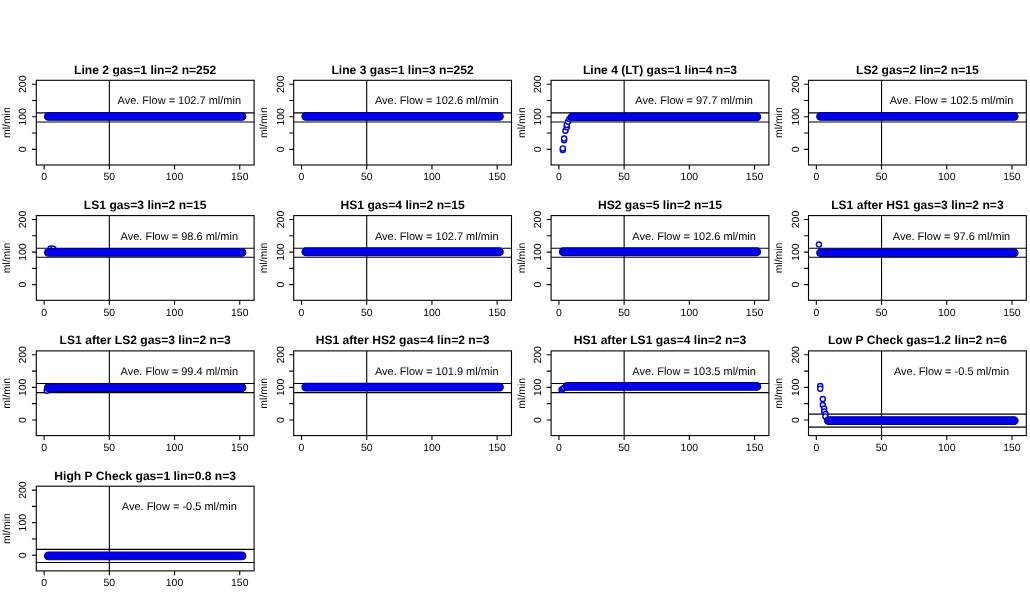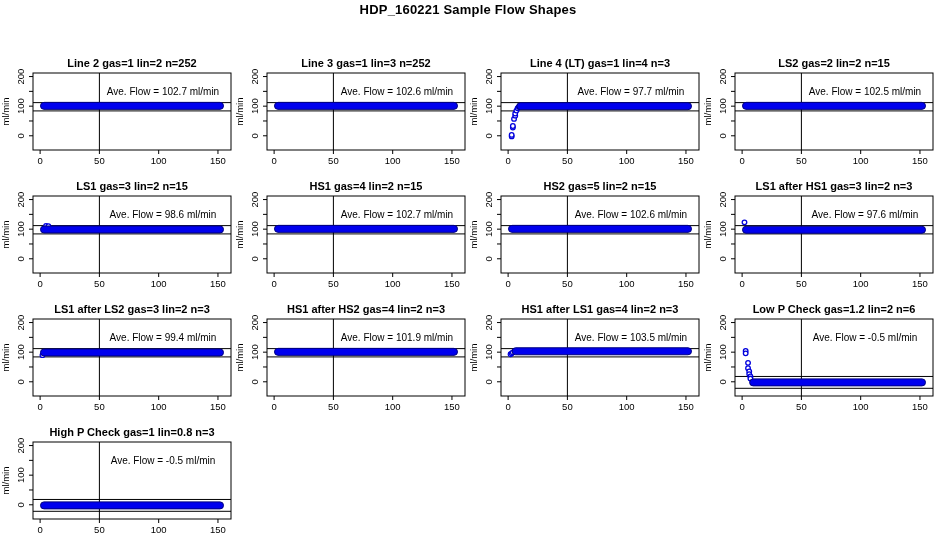--- a/index.html
+++ b/index.html
@@ -10,21 +10,20 @@
   .plots-grid{position:absolute;top:26px;left:0;width:936px;
               display:grid;grid-template-columns:repeat(4,234px);grid-auto-rows:123px;margin-top:28px;}
   .cell{width:234px;height:123px;}
   .x-label{position:absolute;top:520px;left:0;width:936px;text-align:center;font-size:12.5px;}
   svg text{font-family:"Liberation Sans",sans-serif;}
 </style>
 </head>
 <body>
 
 <div class="figure">
-  <div class="main-title">HDP_160221  Sample Flow Shapes</div>
   <div class="plots-grid">
       <div class="cell"><svg width="234" height="123" viewBox="0 0 234 123">
           <text x="132" y="13" text-anchor="middle" font-size="11" font-weight="bold" fill="#000000">Line 2 gas=1 lin=2 n=252</text>
           <line x1="33" x2="231" y1="48.61538461538461" y2="48.61538461538461" stroke="#000000" stroke-width="1"></line>
           <line x1="33" x2="231" y1="56.90769230769231" y2="56.90769230769231" stroke="#000000" stroke-width="1"></line>
           <line x1="99.39520958083833" x2="99.39520958083833" y1="19" y2="96" stroke="#000000" stroke-width="1"></line>
           <rect x="40.48502994011976" y="48.37307692307692" width="183.02994011976045" height="7" rx="3.5" ry="3.5" fill="#0000EE" stroke="#000080" stroke-width="1"></rect>
           <rect x="33" y="19" width="198" height="77" fill="none" stroke="#000000" stroke-width="1"></rect>
           <line x1="40.11377245508982" x2="40.11377245508982" y1="96" y2="100" stroke="#000000" stroke-width="1"></line>
           <text x="40.11377245508982" y="110" text-anchor="middle" font-size="9.5" fill="#000000">0</text>

